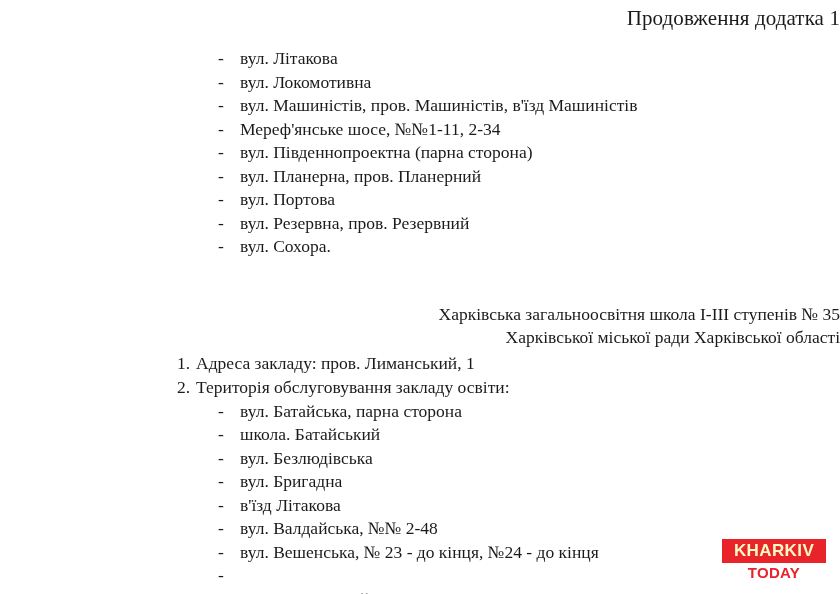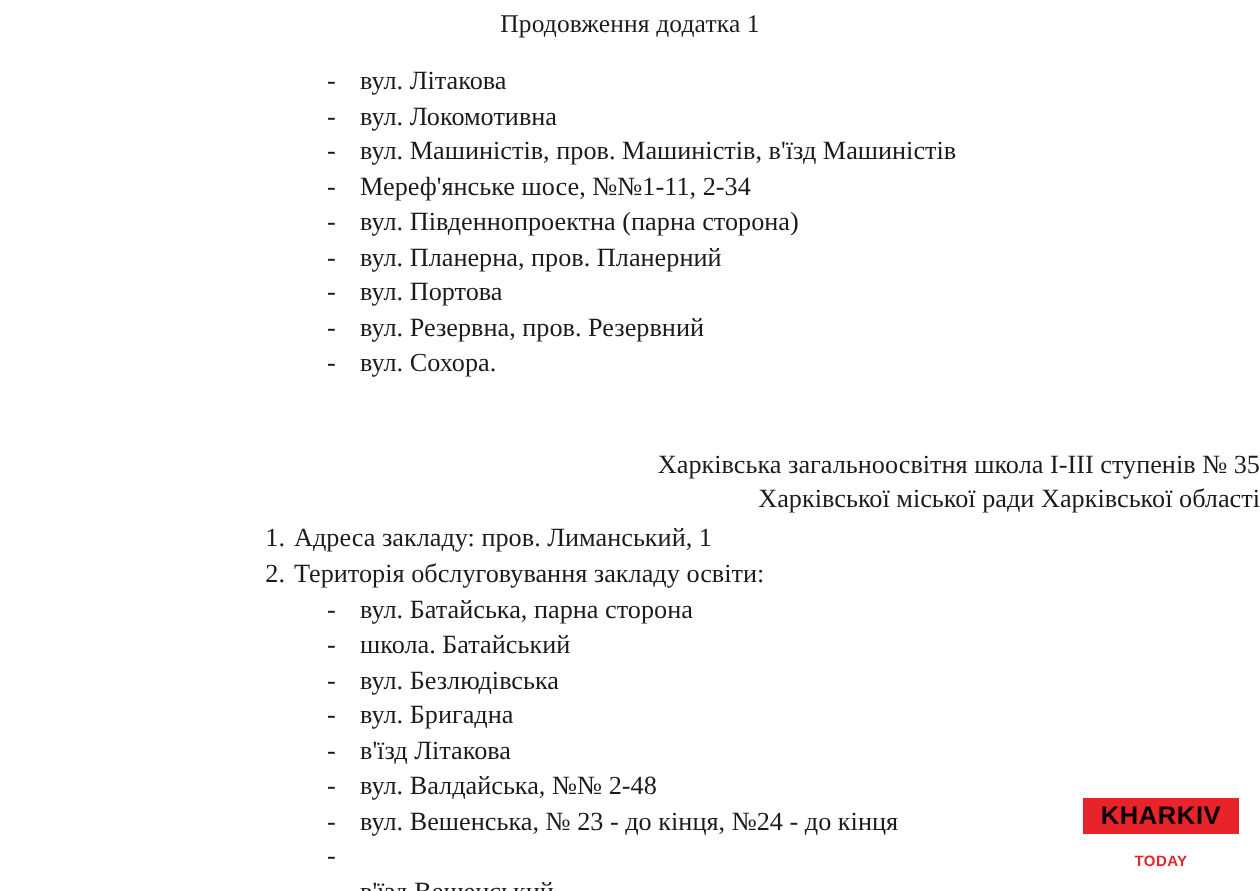--- a/index.html
+++ b/index.html
@@ -15,22 +15,22 @@
     position: relative;
     overflow: hidden;
   }
   .page {
     position: relative;
     width: 840px;
     height: 594px;
     box-sizing: border-box;
   }
   .doc-header {
-    text-align: center;
-    font-size: 17px;
+    text-align: right;
+    font-size: 21px;
     line-height: 1.2;
     padding-top: 6px;
     letter-spacing: 0.1px;
   }
   .block {
     margin-top: 16px;
   }
   .addr-list {
     list-style: none;
     margin: 0;
@@ -93,33 +93,33 @@
     position: absolute;
     right: 14px;
     bottom: 14px;
     width: 104px;
     text-align: center;
     font-family: "Liberation Sans", sans-serif;
     line-height: 1;
   }
   .wm-top {
     background: #e8232a;
-    color: #000000;
+    color: #fef9c3;
     font-weight: bold;
     font-size: 17px;
     letter-spacing: 0.4px;
     padding: 3px 4px 4px 4px;
     display: block;
   }
   .wm-bottom {
     color: #e8232a;
     font-weight: bold;
-    font-size: 10px;
+    font-size: 15px;
     letter-spacing: 0.3px;
-    padding-top: 14px;
+    padding-top: 2px;
     display: block;
   }
 </style>
 </head>
 <body>
 
 <div class="page">
 
   <div class="doc-header">Продовження додатка 1</div>
 

